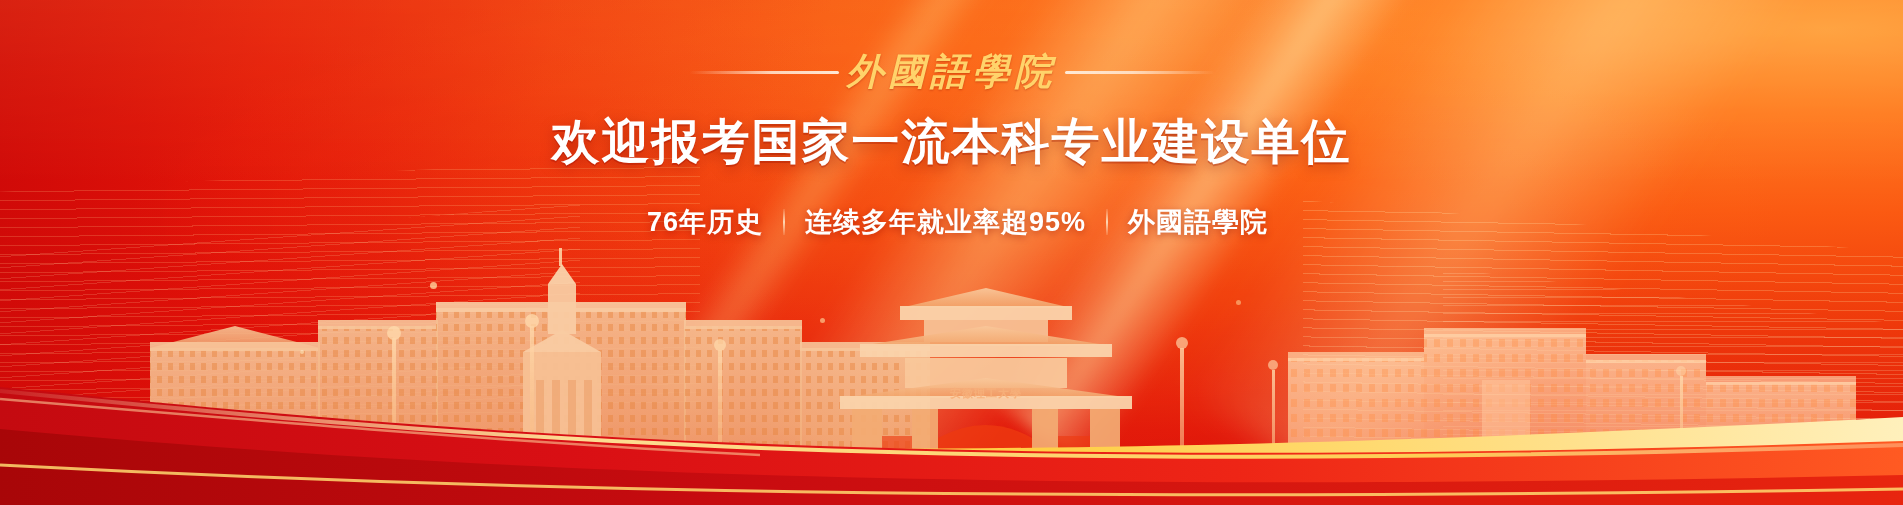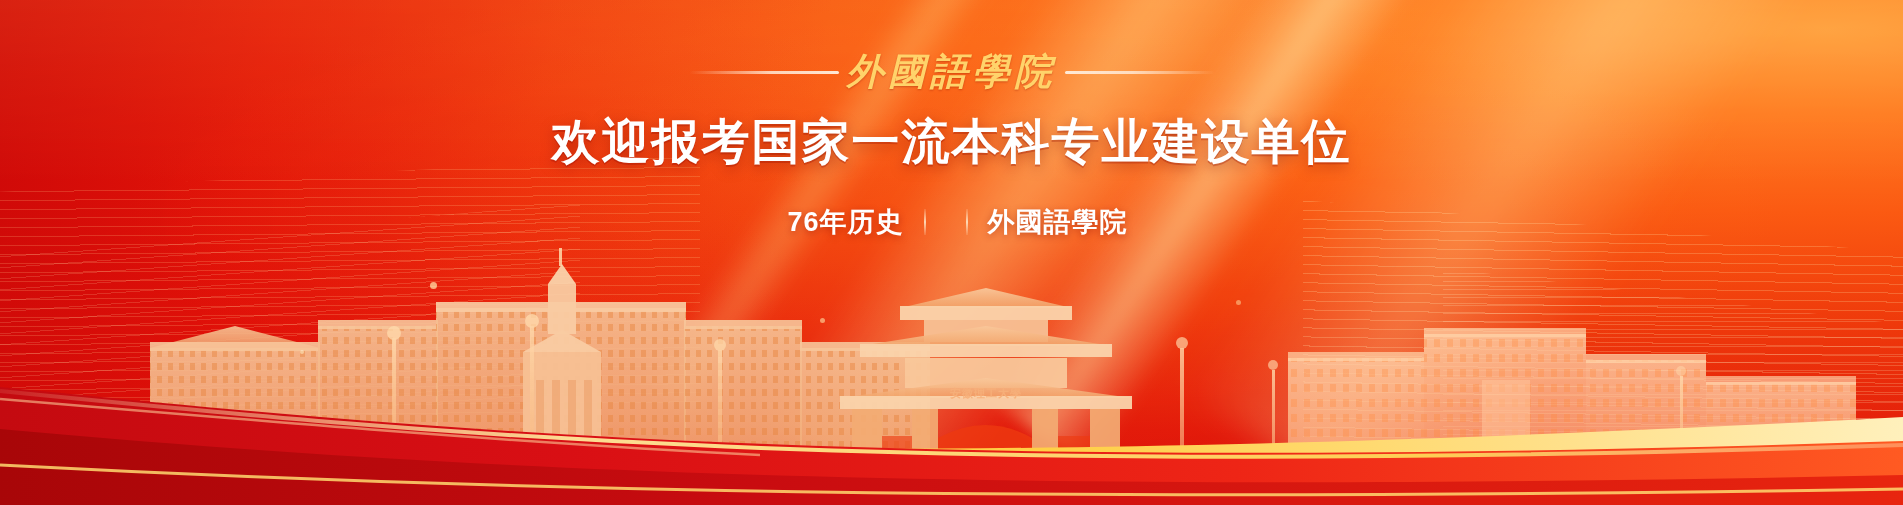--- a/index.html
+++ b/index.html
@@ -396,18 +396,19 @@
       <span class="calli-rule left"></span>
       <span class="calli-text">外國語學院</span>
       <span class="calli-rule right"></span>
     </div>
 
     <div class="headline">欢迎报考国家一流本科专业建设单位</div>
 
     <div class="subtitle">
       <span class="sub-item">76年历史</span>
       <span class="sub-sep"></span>
+      <span class="sub-item">连续多年就业率超95%</span>
       <span class="sub-sep"></span>
       <span class="sub-item">外國語學院</span>
     </div>
 
   </div>
 </div>
 
 </body></html>

